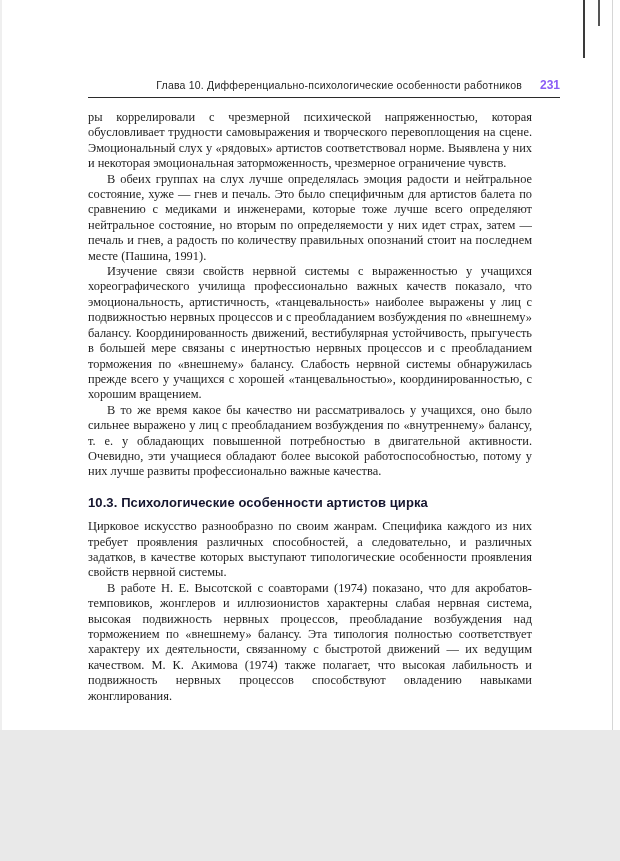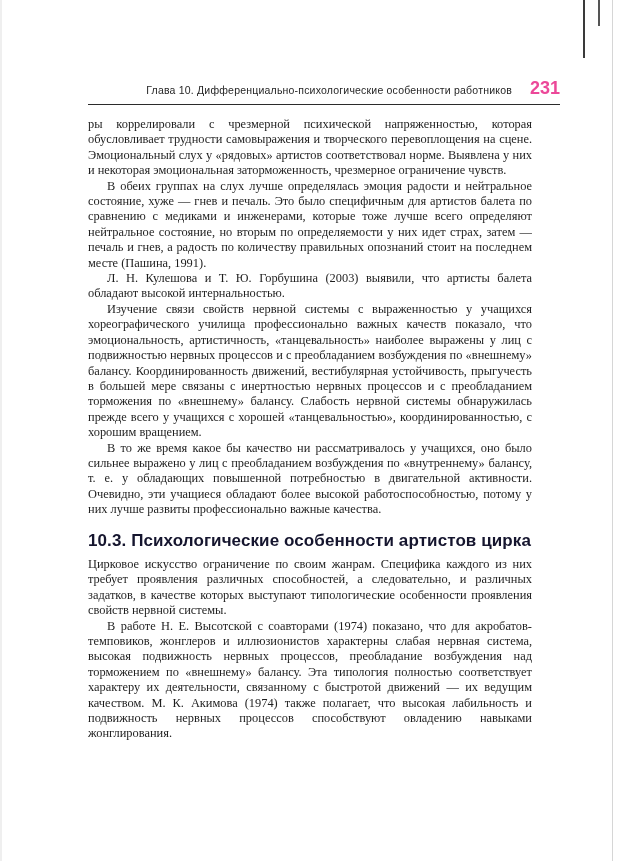--- a/index.html
+++ b/index.html
@@ -1,19 +1,19 @@
 <!DOCTYPE html>
 <html><head>
 <meta charset="utf-8">
 <style>
   html, body { margin: 0; padding: 0; background: #e9e9e9; }
   .page {
     position: relative;
     width: 620px;
-    height: 861px;
+    height: 730px;
     background: #ffffff;
     overflow: hidden;
     font-family: "Liberation Serif", serif;
     color: #1e1e1e;
     box-sizing: border-box;
     padding: 78px 60px 0 88px;
   }
   
   .artifact { position: absolute; background: #9a9a9a; }
   .artifact-edge { right: 7px; top: 0; bottom: 0; width: 1px; background: #d6d6d6; }
@@ -30,38 +30,38 @@
     padding-bottom: 5px;
     margin-bottom: 12px;
     font-family: "Liberation Sans", sans-serif;
   }
   .running-head {
     font-size: 10.5px;
     letter-spacing: 0.2px;
     color: #262626;
   }
   .page-number {
-    font-size: 18px;
+    font-size: 12px;
     font-weight: bold;
-    color: #ec4899;
+    color: #8b5cf6;
   }
 
   .text-block {
     margin-right: 28px;
     text-align: justify;
     font-size: 12.4px;
     line-height: 15.4px;
   }
   .para { margin: 0; text-indent: 19px; }
   .para.no-indent { text-indent: 0; }
 
   .section-heading {
     font-family: "Liberation Sans", sans-serif;
     font-weight: bold;
-    font-size: 17px;
+    font-size: 13px;
     color: #15152e;
     margin: 15px 0 9px 0;
     text-align: left;
     letter-spacing: 0.1px;
   }
 </style>
 </head>
 <body>
 
 <div class="page">
@@ -71,22 +71,21 @@
   <div class="artifact artifact-tick2"></div>
 
   <header class="page-header">
     <span class="running-head">Глава 10. Дифференциально-психологические особенности работников</span>
     <span class="page-number">231</span>
   </header>
 
   <main class="text-block">
     <p class="para no-indent">ры коррелировали с чрезмерной психической напряженностью, которая обусловливает трудности самовыражения и творческого перевоплощения на сцене. Эмоциональный слух у «рядовых» артистов соответствовал норме. Выявлена у них и некоторая эмоциональная заторможенность, чрезмерное ограничение чувств.</p>
     <p class="para">В обеих группах на слух лучше определялась эмоция радости и нейтральное состояние, хуже — гнев и печаль. Это было специфичным для артистов балета по сравнению с медиками и инженерами, которые тоже лучше всего определяют нейтральное состояние, но вторым по определяемости у них идет страх, затем — печаль и гнев, а радость по количеству правильных опознаний стоит на последнем месте (Пашина, 1991).</p>
-    <p class="para">Л. Н. Кулешова и Т. Ю. Горбушина (2003) выявили, что артисты балета обладают высокой интернальностью.</p>
     <p class="para">Изучение связи свойств нервной системы с выраженностью у учащихся хореографического училища профессионально важных качеств показало, что эмоциональность, артистичность, «танцевальность» наиболее выражены у лиц с подвижностью нервных процессов и с преобладанием возбуждения по «внешнему» балансу. Координированность движений, вестибулярная устойчивость, прыгучесть в большей мере связаны с инертностью нервных процессов и с преобладанием торможения по «внешнему» балансу. Слабость нервной системы обнаружилась прежде всего у учащихся с хорошей «танцевальностью», координированностью, с хорошим вращением.</p>
     <p class="para">В то же время какое бы качество ни рассматривалось у учащихся, оно было сильнее выражено у лиц с преобладанием возбуждения по «внутреннему» балансу, т. е. у обладающих повышенной потребностью в двигательной активности. Очевидно, эти учащиеся обладают более высокой работоспособностью, потому у них лучше развиты профессионально важные качества.</p>
 
     <h2 class="section-heading">10.3. Психологические особенности артистов цирка</h2>
 
-    <p class="para no-indent">Цирковое искусство ограничение по своим жанрам. Специфика каждого из них требует проявления различных способностей, а следовательно, и различных задатков, в качестве которых выступают типологические особенности проявления свойств нервной системы.</p>
+    <p class="para no-indent">Цирковое искусство разнообразно по своим жанрам. Специфика каждого из них требует проявления различных способностей, а следовательно, и различных задатков, в качестве которых выступают типологические особенности проявления свойств нервной системы.</p>
     <p class="para">В работе Н. Е. Высотской с соавторами (1974) показано, что для акробатов-темповиков, жонглеров и иллюзионистов характерны слабая нервная система, высокая подвижность нервных процессов, преобладание возбуждения над торможением по «внешнему» балансу. Эта типология полностью соответствует характеру их деятельности, связанному с быстротой движений — их ведущим качеством. М. К. Акимова (1974) также полагает, что высокая лабильность и подвижность нервных процессов способствуют овладению навыками жонглирования.</p>
   </main>
 </div>
 
 </body></html>

